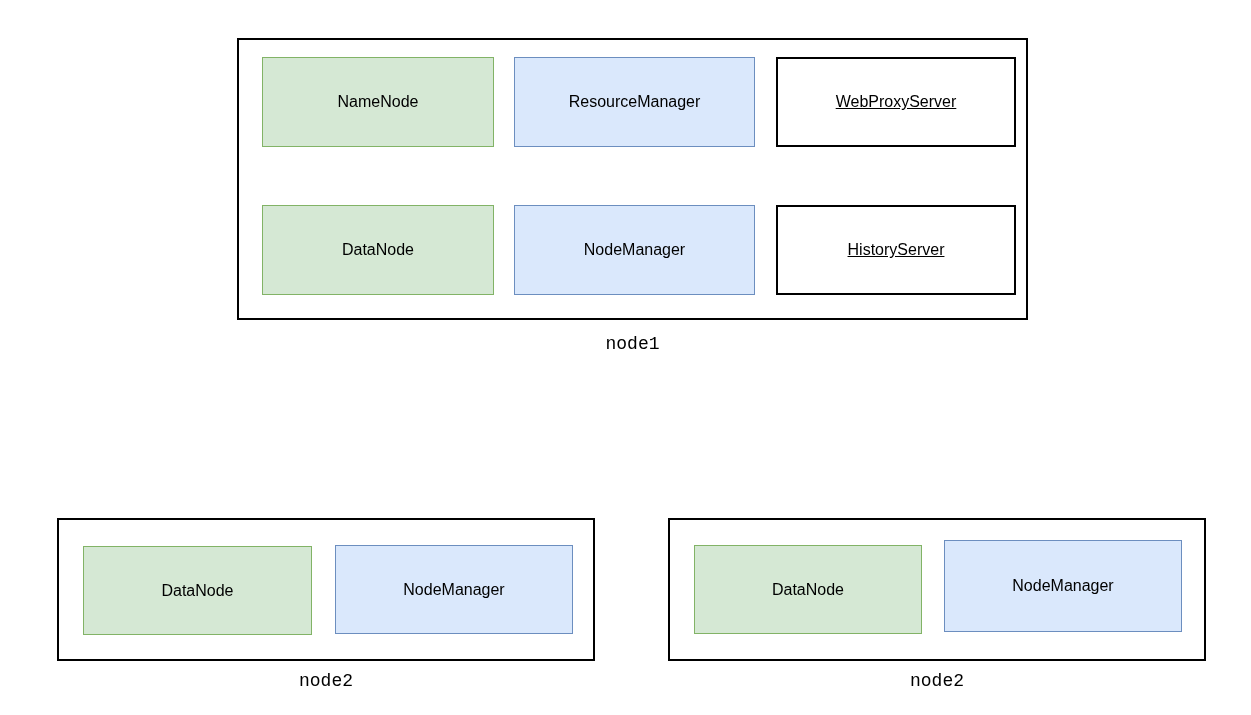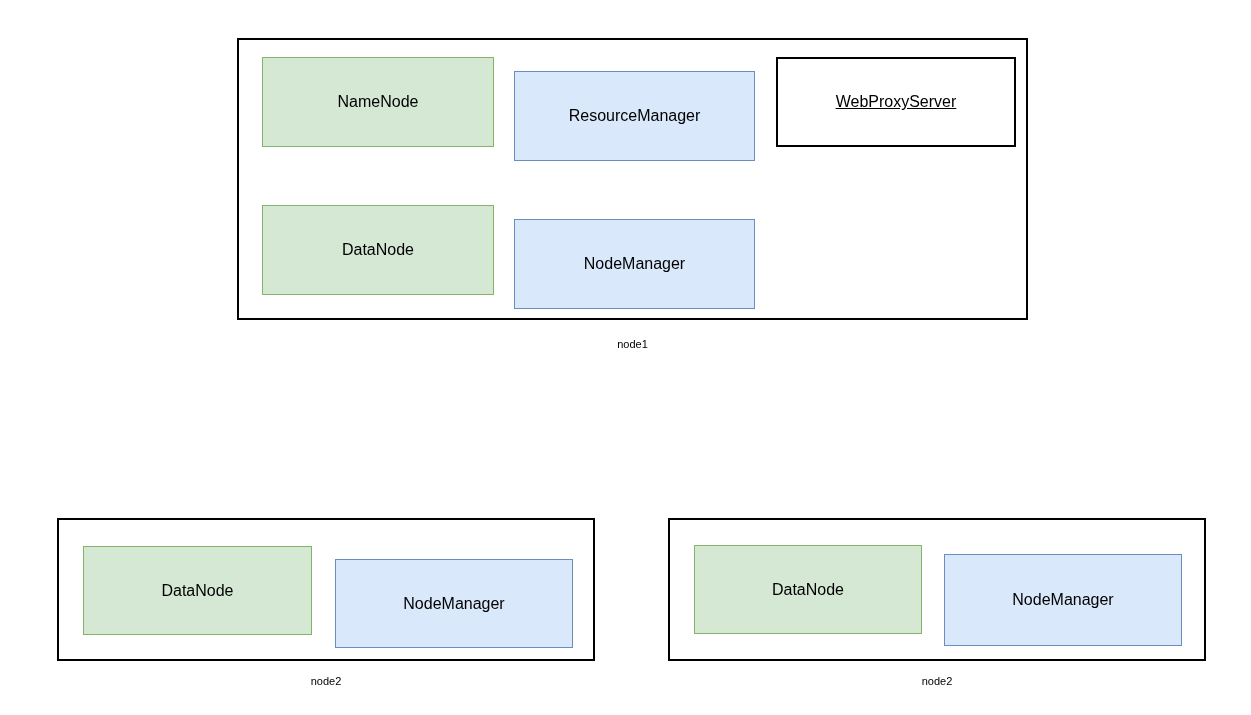--- a/index.html
+++ b/index.html
@@ -33,32 +33,32 @@
     text-align: left;
     white-space: nowrap;
   }
   .service-box.green {
     background: var(--green-fill, #d5e8d4);
     border: 1.5px solid var(--green-stroke, #82b366);
   }
   .service-box.blue {
     background: var(--blue-fill, #dae8fc);
     border: 1.5px solid var(--blue-stroke, #6c8ebf);
-    margin-top: 14px;
   }
   .service-box.white {
     background: var(--white-fill, #ffffff);
     border: 2px solid var(--black-stroke, #000000);
     text-decoration: underline;
   }
   .node-label {
     position: absolute;
     text-align: center;
-    font-size: 11px;
+    font-size: 18px;
     line-height: 22px;
+    font-family: Liberation Mono, monospace;
   }
 </style>
 </head>
 <body>
 
 <div class="diagram">
 
   <div class="node-container" style="left:237px; top:38px; width:791px; height:282px;"></div>
 
   <div class="service-box green" style="left:262px; top:57px; width:232px; height:90px;">
@@ -69,20 +69,23 @@
   </div>
   <div class="service-box white" style="left:776px; top:57px; width:240px; height:90px;">
     <span>WebProxyServer</span>
   </div>
 
   <div class="service-box green" style="left:262px; top:205px; width:232px; height:90px;">
     <span>DataNode</span>
   </div>
   <div class="service-box blue" style="left:514px; top:205px; width:241px; height:90px;">
     <span>NodeManager</span>
+  </div>
+  <div class="service-box white" style="left:776px; top:205px; width:240px; height:90px;">
+    <span>HistoryServer</span>
   </div>
 
   <div class="node-label" style="left:237px; top:333px; width:791px;">
     <span>node1</span>
   </div>
 
   <div class="node-container" style="left:57px; top:518px; width:538px; height:143px;"></div>
 
   <div class="service-box green" style="left:83px; top:546px; width:229px; height:89px;">
     <span>DataNode</span>

